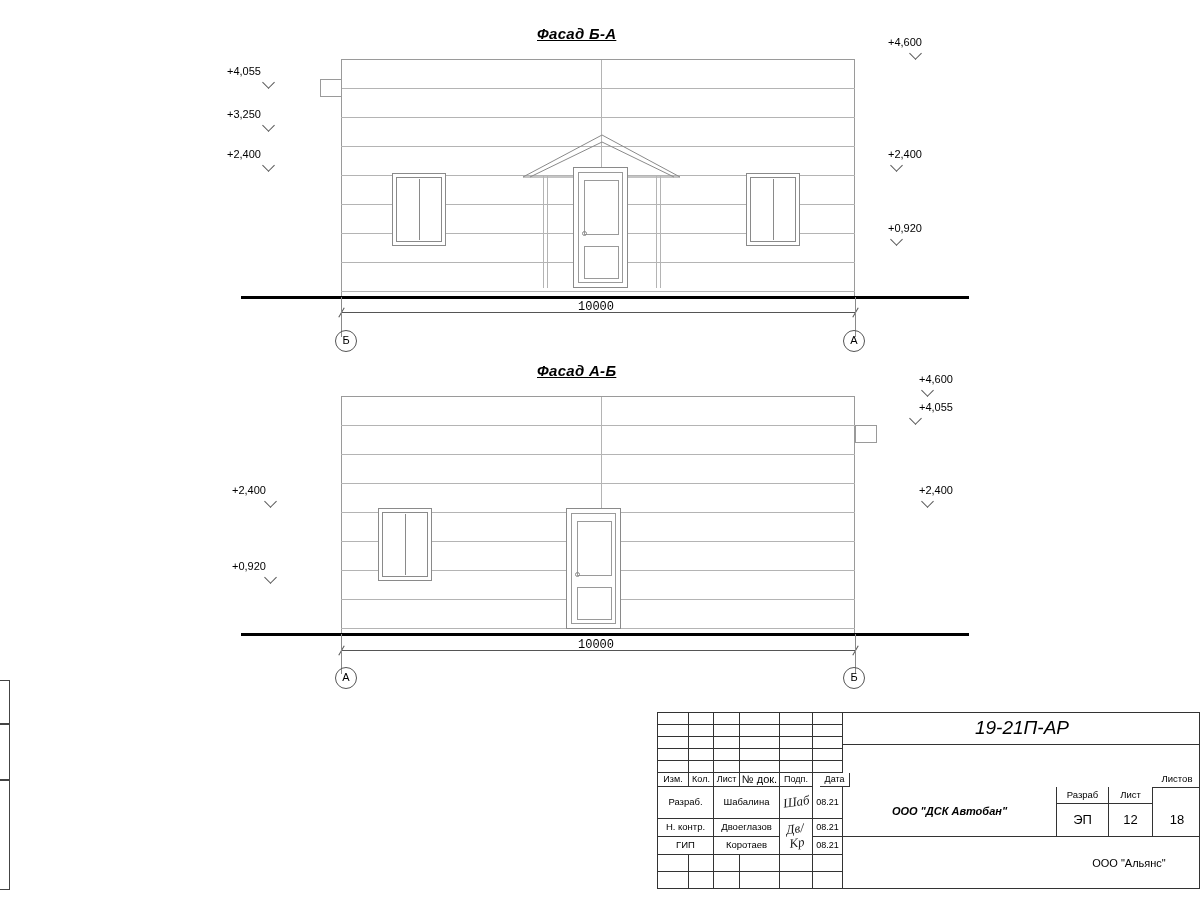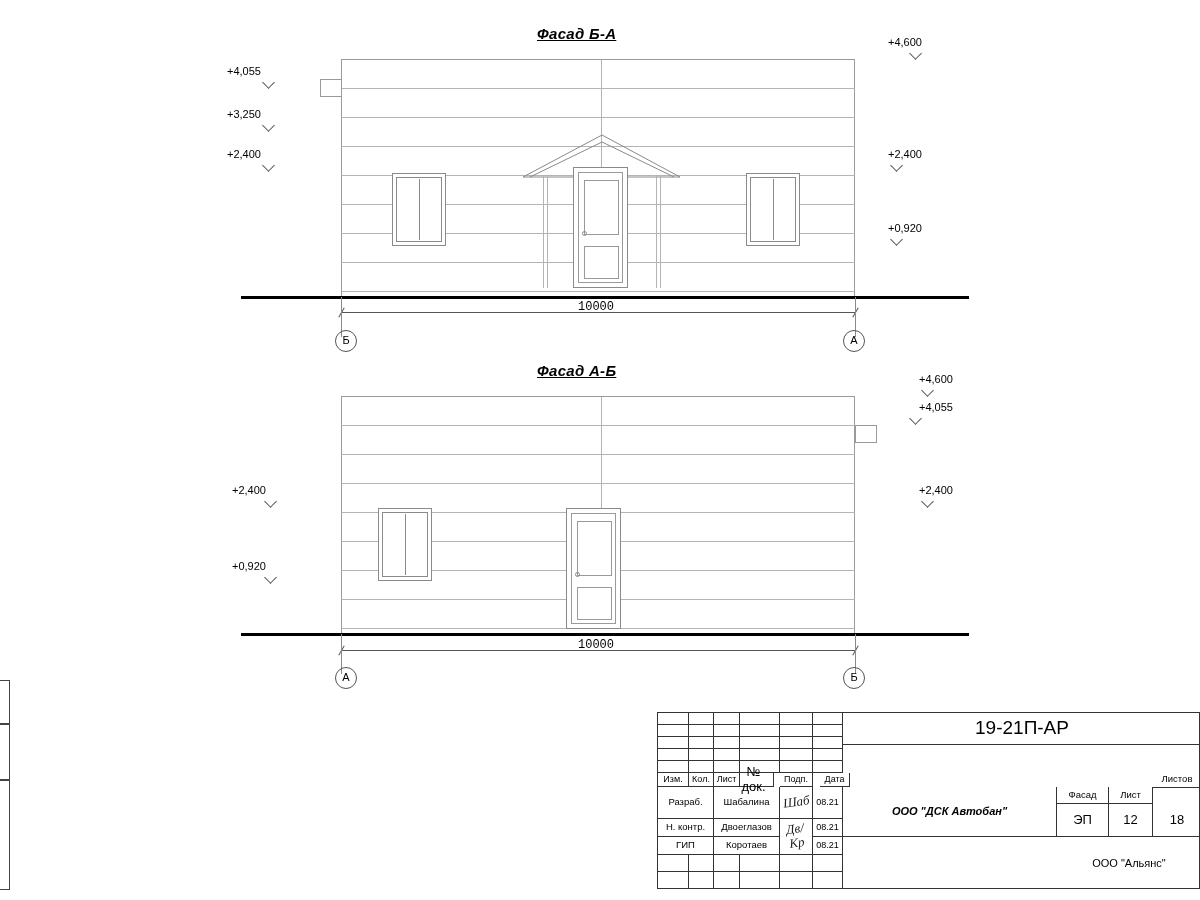--- a/index.html
+++ b/index.html
@@ -137,21 +137,21 @@
     box-sizing: border-box;
     border-right: 1px solid #333;
     border-bottom: 1px solid #333;
     font-size: 9.5px;
     text-align: center;
     display: flex;
     align-items: center;
     justify-content: center;
     line-height: 1.1;
   }
-  .obj-code { font-size: 19px; }
+  .obj-code { font-size: 19px; font-style: italic; }
   .sig {
     font-family: "Liberation Serif", serif;
     font-style: italic;
     font-size: 13px;
     color: #222;
     transform: rotate(-8deg);
   }
   
   .left-frag { position: absolute; border: 1px solid #444; box-sizing: border-box; }
 </style>
@@ -322,21 +322,21 @@
     <div class="tb-cell" style="left:0;   top:48px; width:31px; height:12px;"></div>
     <div class="tb-cell" style="left:31px; top:48px; width:25px; height:12px;"></div>
     <div class="tb-cell" style="left:56px; top:48px; width:26px; height:12px;"></div>
     <div class="tb-cell" style="left:82px; top:48px; width:40px; height:12px;"></div>
     <div class="tb-cell" style="left:122px;top:48px; width:33px; height:12px;"></div>
     <div class="tb-cell" style="left:155px;top:48px; width:30px; height:12px;"></div>
 
     <div class="tb-cell" style="left:0;   top:60px; width:31px; height:14px; font-size:9px;">Изм.</div>
     <div class="tb-cell" style="left:31px; top:60px; width:25px; height:14px; font-size:9px;">Кол.</div>
     <div class="tb-cell" style="left:56px; top:60px; width:26px; height:14px; font-size:9px;">Лист</div>
-    <div class="tb-cell" style="left:76px; top:60px; width:40px; height:14px; font-size:13px;">№ док.</div>
+    <div class="tb-cell" style="left:82px; top:60px; width:40px; height:14px; font-size:11px;">№ док.</div>
     <div class="tb-cell" style="left:122px;top:60px; width:33px; height:14px; font-size:9px;">Подп.</div>
     <div class="tb-cell" style="left:162px;top:60px; width:30px; height:14px; font-size:9px;text-align:center;">Дата</div>
 
     <div class="tb-cell" style="left:0;   top:74px; width:56px; height:32px; font-size:9.5px;">Разраб.</div>
     <div class="tb-cell" style="left:56px; top:74px; width:66px; height:32px; font-size:9.5px;">Шабалина</div>
     <div class="tb-cell" style="left:122px;top:74px; width:33px; height:32px;">
         <span class="sig">Шаб</span>
       </div>
     <div class="tb-cell" style="left:155px;top:74px; width:30px; height:32px; font-size:9px;">08.21</div>
 
@@ -364,21 +364,21 @@
     <div class="tb-cell" style="left:56px; top:159px; width:26px; height:17px;"></div>
     <div class="tb-cell" style="left:82px; top:159px; width:40px; height:17px;"></div>
     <div class="tb-cell" style="left:122px;top:159px; width:33px; height:17px;"></div>
     <div class="tb-cell" style="left:155px;top:159px; width:30px; height:17px;"></div>
 
     <div class="tb-cell obj-code" style="left:185px; top:0; width:358px; height:32px; border-right:none;">19-21П-АР</div>
 
 
     <div class="tb-cell" style="left:185px; top:74px; width:214px; height:50px; font-size:11px; font-style:italic; font-weight:bold;">ООО "ДСК Автобан"</div>
 
-    <div class="tb-cell" style="left:399px; top:74px; width:52px; height:17px; font-size:9.5px;">Фасад</div>
+    <div class="tb-cell" style="left:399px; top:74px; width:52px; height:17px; font-size:9.5px;">Разраб</div>
     <div class="tb-cell" style="left:451px; top:74px; width:44px; height:17px; font-size:9.5px;">Лист</div>
     <div class="tb-cell" style="left:495px; top:58px; width:48px; height:17px; font-size:9.5px; border-right:none;">Листов</div>
 
     <div class="tb-cell" style="left:399px; top:91px; width:52px; height:33px; font-size:13px;">ЭП</div>
     <div class="tb-cell" style="left:451px; top:91px; width:44px; height:33px; font-size:13px;">12</div>
     <div class="tb-cell" style="left:495px; top:91px; width:48px; height:33px; font-size:13px; border-right:none;">18</div>
 
 
     <div class="tb-cell" style="left:399px; top:124px; width:144px; height:52px; font-size:11px; border-right:none; border-bottom:none;">ООО "Альянс"</div>
   </div>

